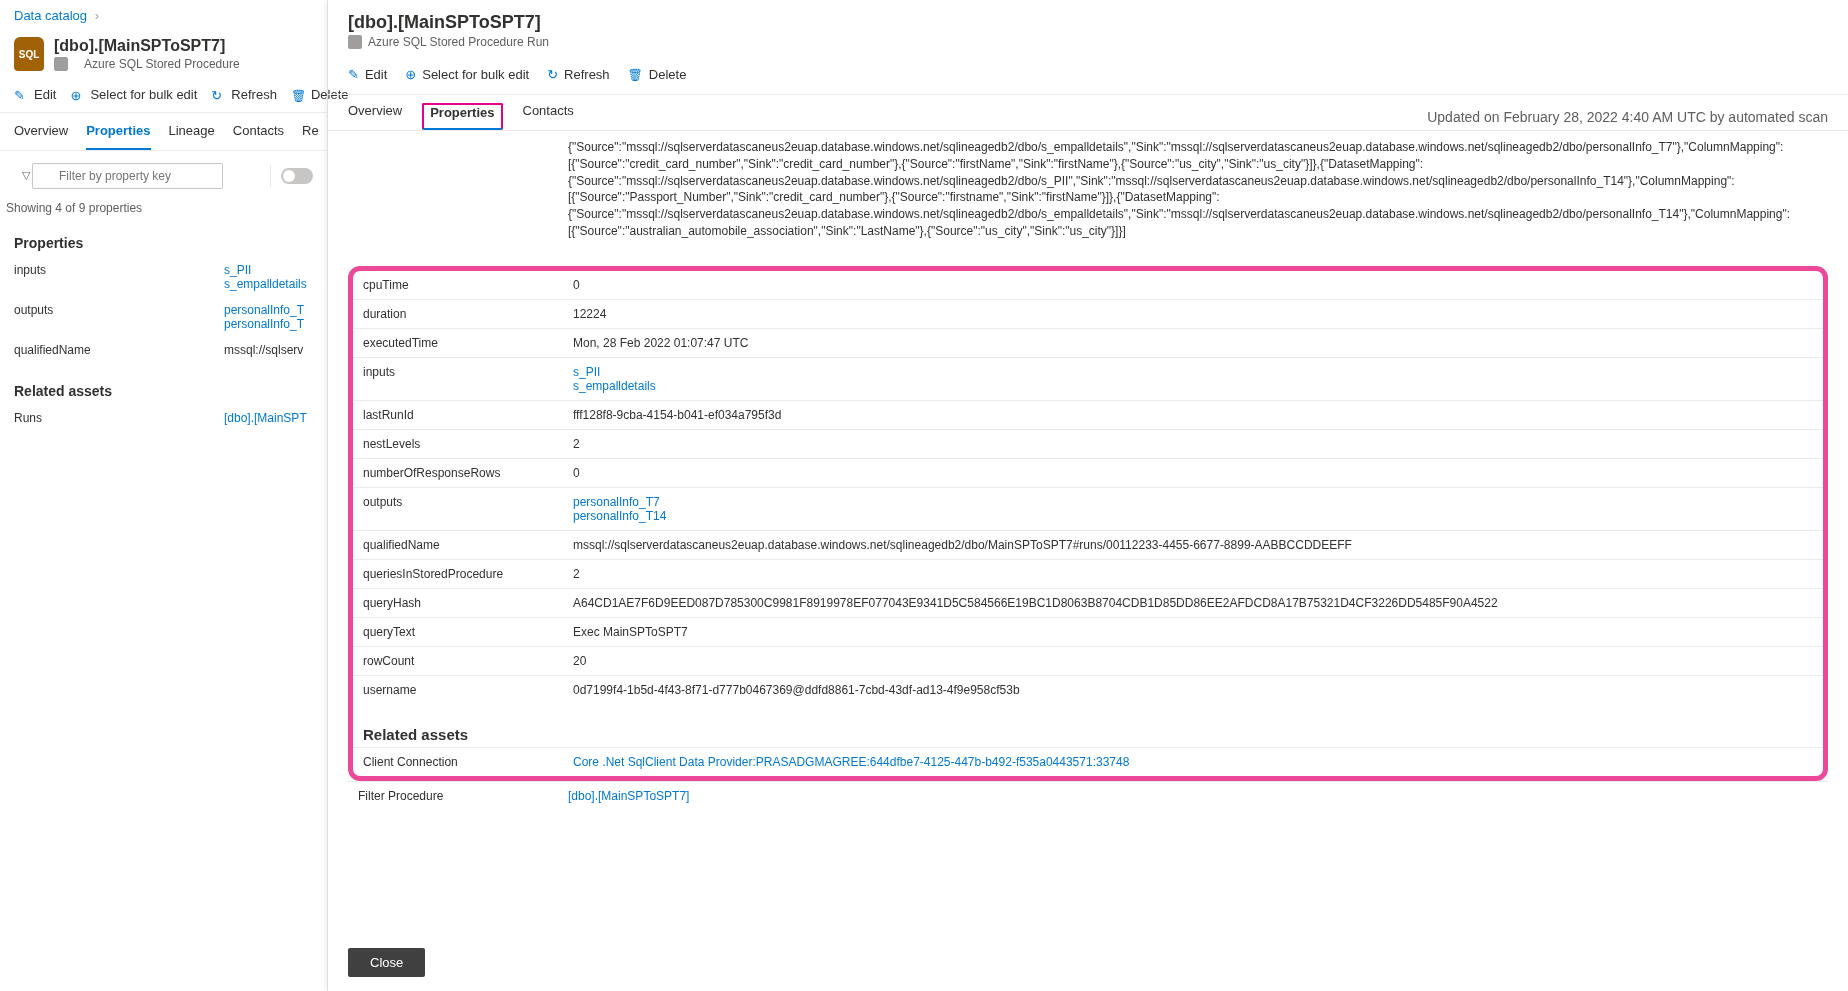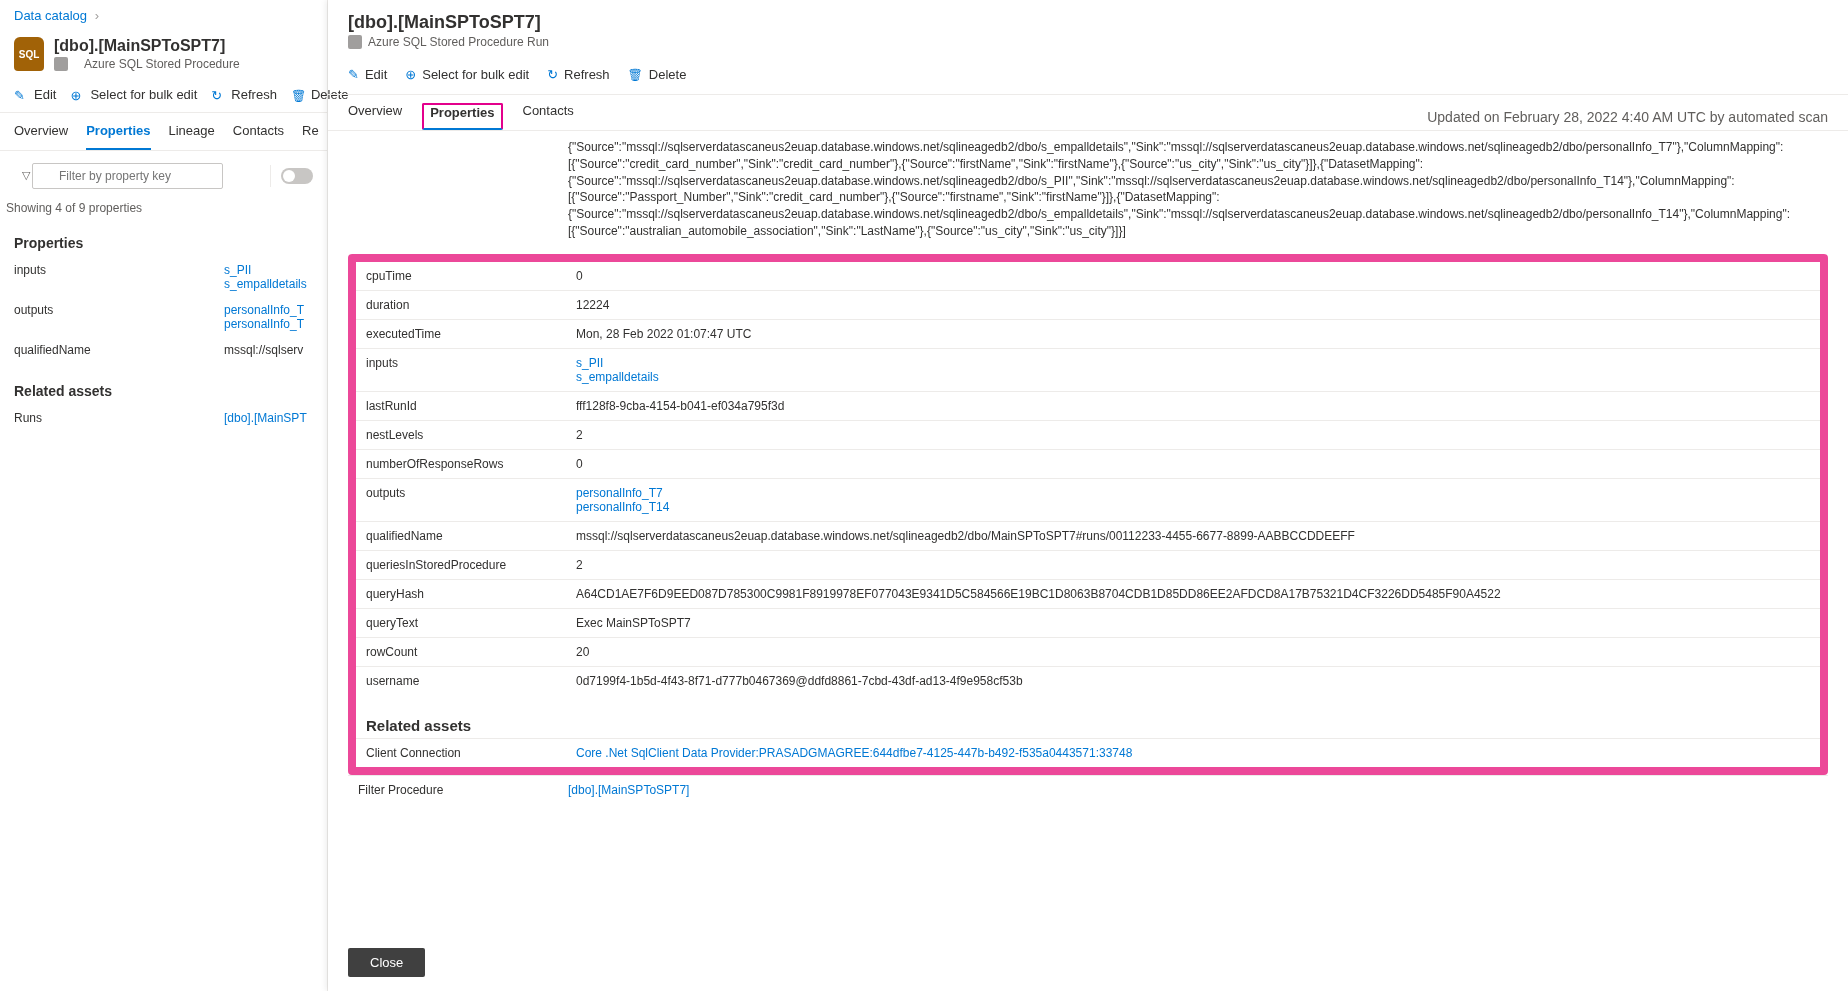--- a/index.html
+++ b/index.html
@@ -82,21 +82,21 @@
 .rp-tabrow { display:flex; align-items:center; padding: 8px 20px 0; border-bottom:1px solid #edebe9; }
 .rp-tabs { display:flex; gap:20px; }
 .rp-tab { padding-bottom:10px; cursor:pointer; }
 .rp-tab.active { color:#323130; border-bottom:2px solid #0078d4; font-weight:600; }
 .rp-tab-highlight { border:2px solid #e3008c; padding:0 6px 8px; border-radius:2px; }
 .rp-updated { margin-left:auto; font-size:14px; color:#605e5c; }
 .rp-scroll { flex:1; overflow:auto; padding: 0 20px 10px; }
 .mapping-blob {
   font-size:12px; color:#323130; line-height:1.4; padding:8px 0 10px 220px; word-break:break-word;
 }
-.highlight-box { border:8px solid #ec4899; border-radius:4px; margin-top:4px; }
+.highlight-box { border:5px solid #ec4899; border-radius:12px; margin-top:16px; }
 .kv-row { display:flex; padding:7px 10px; border-top:1px solid #edebe9; font-size:12px; align-items:flex-start; }
 .kv-row:first-child { border-top:none; }
 .kv-key { width:210px; color:#323130; }
 .kv-val { flex:1; color:#323130; word-break:break-word; }
 .kv-val .link { display:block; }
 .rel-title { padding:22px 10px 4px; font-weight:600; font-size:15px; }
 .footer { padding:14px 20px; }
 .close-btn {
   background:#404040; color:#fff; border:none; padding:7px 22px; border-radius:2px; font-size:13px; cursor:pointer;
 }

